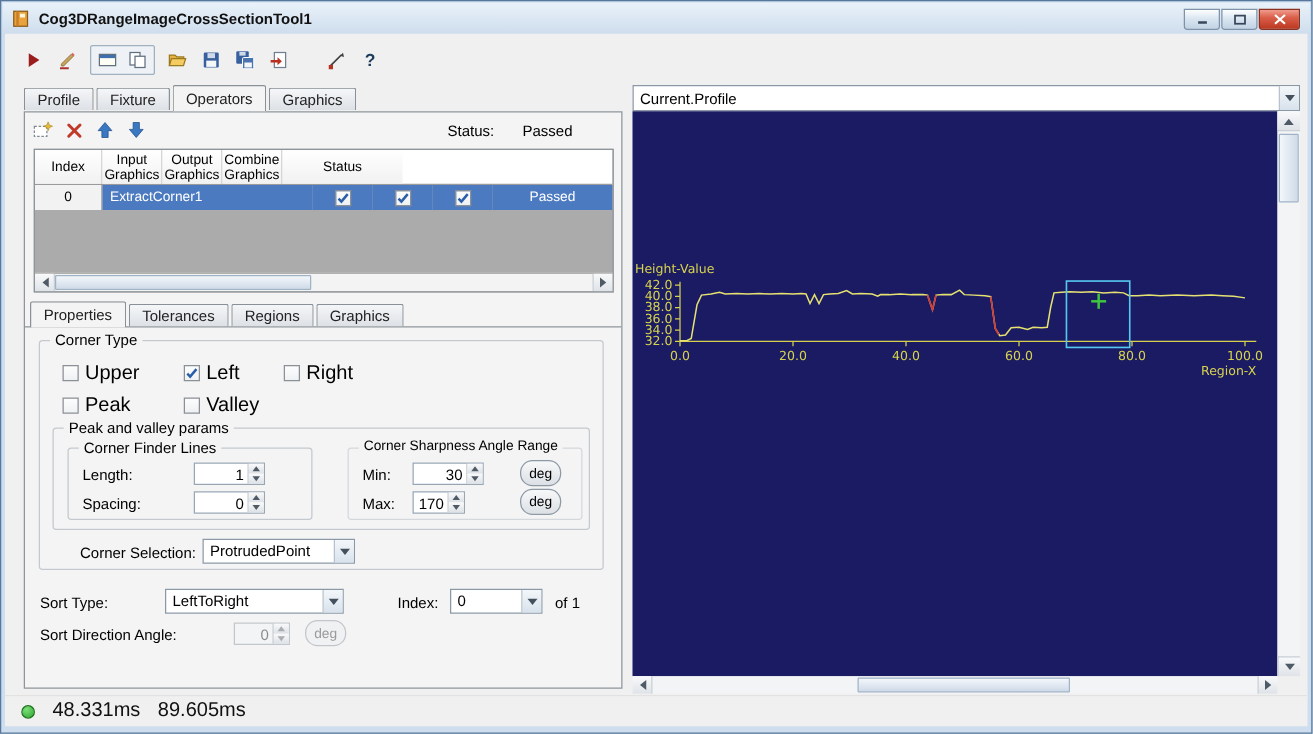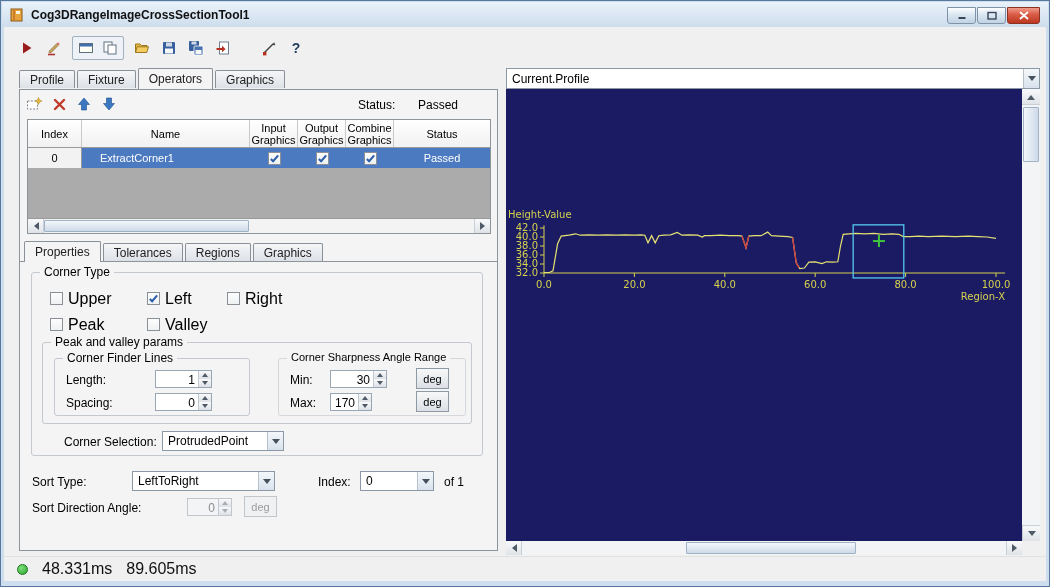--- a/index.html
+++ b/index.html
@@ -77,21 +77,21 @@
   .spin-val{flex:1;text-align:right;padding:2px 3px 0 3px;font-size:12px;overflow:hidden}
   .spin-btns{width:13px;display:flex;flex-direction:column;border-left:1px solid #c2c9d0}
   .spin-btns i{flex:1;background:linear-gradient(#f8f9fa,#dde1e6);display:flex;align-items:center;justify-content:center}
   .spin-btns i b{width:0;height:0;border:3px solid transparent;display:block}
   .spin-btns i.su b{border-bottom:4px solid #4e5a66;margin-top:-3px}
   .spin-btns i.sd b{border-top:4px solid #4e5a66;margin-bottom:-3px}
   .spin.dis .spin-btns i.su b{border-bottom-color:#a9adb1}
   .spin.dis .spin-btns i.sd b{border-top-color:#a9adb1}
 
   
-  .degbtn{position:absolute;width:33px;height:21px;border:1px solid #8d99a5;border-radius:0;background:linear-gradient(#f7f8f9,#dce0e5);font-size:11px;display:flex;align-items:center;justify-content:center}
+  .degbtn{position:absolute;width:33px;height:21px;border:1px solid #8d99a5;border-radius:10px;background:linear-gradient(#f7f8f9,#dce0e5);font-size:11px;display:flex;align-items:center;justify-content:center}
   .degbtn.dis{color:#9b9b9b;border-color:#c2c6ca;background:#f0f1f2}
 
   
   .combo{position:absolute;height:20px;background:#fff;border:1px solid #8b98a6;display:flex;align-items:center}
   .combo .txt{flex:1;padding:0 5px;font-size:12px;white-space:nowrap;overflow:hidden}
   .combo .drop{width:16px;align-self:stretch;border-left:1px solid #b8c2cc;background:linear-gradient(#f3f7fa,#d8e2ec);display:flex;align-items:center;justify-content:center}
   .combo .drop b{width:0;height:0;border:4px solid transparent;border-top:5px solid #44505c;margin-top:4px;display:block}
 
   .ofcount{position:absolute;font-size:12px}
 
@@ -240,29 +240,28 @@
             <path d="M8 14 L2.5 7.5 H5.5 V2 H10.5 V7.5 H13.5 Z" fill="#3a78c2" stroke="#1e4e8a" stroke-width="0.6"></path>
           </svg>
         </div>
     </div>
     <span class="status-lbl">Status:</span>
     <span class="status-val">Passed</span>
 
     <div class="grid">
       <div class="grid-header">
         <div class="gh-cell" style="width:54px">Index</div>
-        <div class="gh-cell" style="width:168px">Name</div>
         <div class="gh-cell" style="width:48px">Input Graphics</div>
         <div class="gh-cell" style="width:48px">Output Graphics</div>
         <div class="gh-cell" style="width:48px">Combine Graphics</div>
         <div class="gh-cell" style="width:96px;border-right:none">Status</div>
       </div>
       <div class="grid-row">
         <div class="gr-index">0</div>
-        <div class="gr-blue" style="width:168px;padding-left:18px">ExtractCorner1</div>
+        <div class="gr-blue" style="width:168px;padding-left:6px">ExtractCorner1</div>
         <div class="gr-blue" style="width:48px;justify-content:center">
           <span class="cbox checked" data-check="operators.table.row.input_graphics">
               <svg class="check" viewBox="0 0 12 12">
                 <path d="M2 6.5 L4.5 9 L10 2.5"></path>
               </svg>
             </span>
         </div>
         <div class="gr-blue" style="width:48px;justify-content:center">
           <span class="cbox checked" data-check="operators.table.row.output_graphics">
               <svg class="check" viewBox="0 0 12 12">

